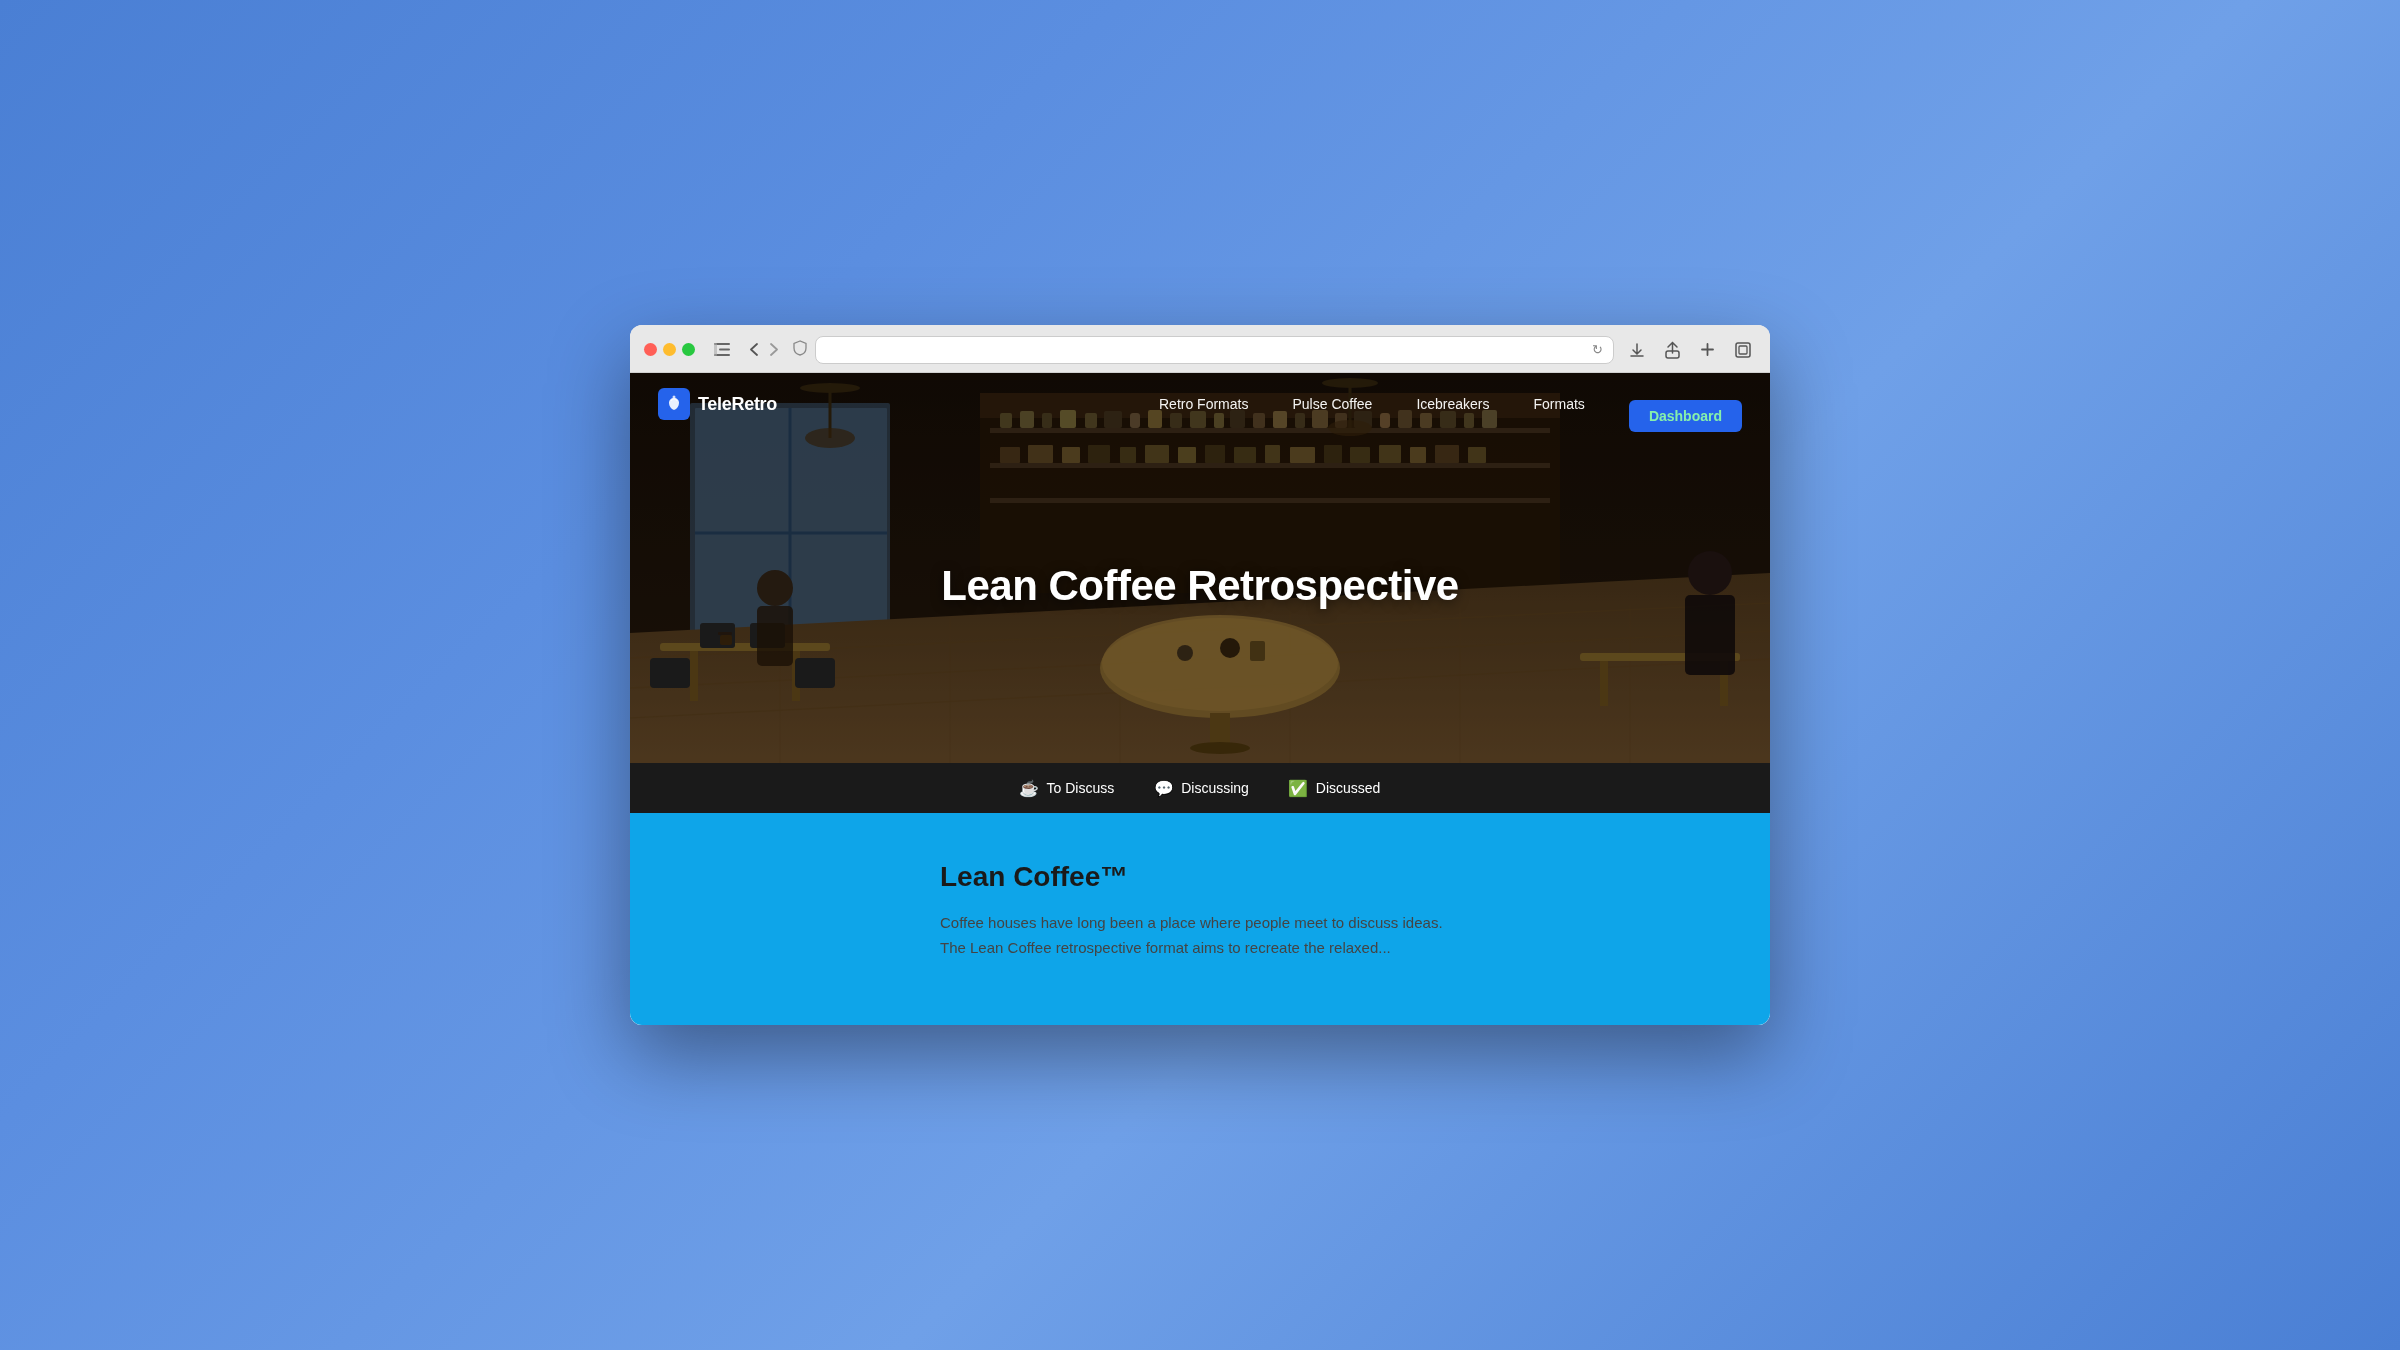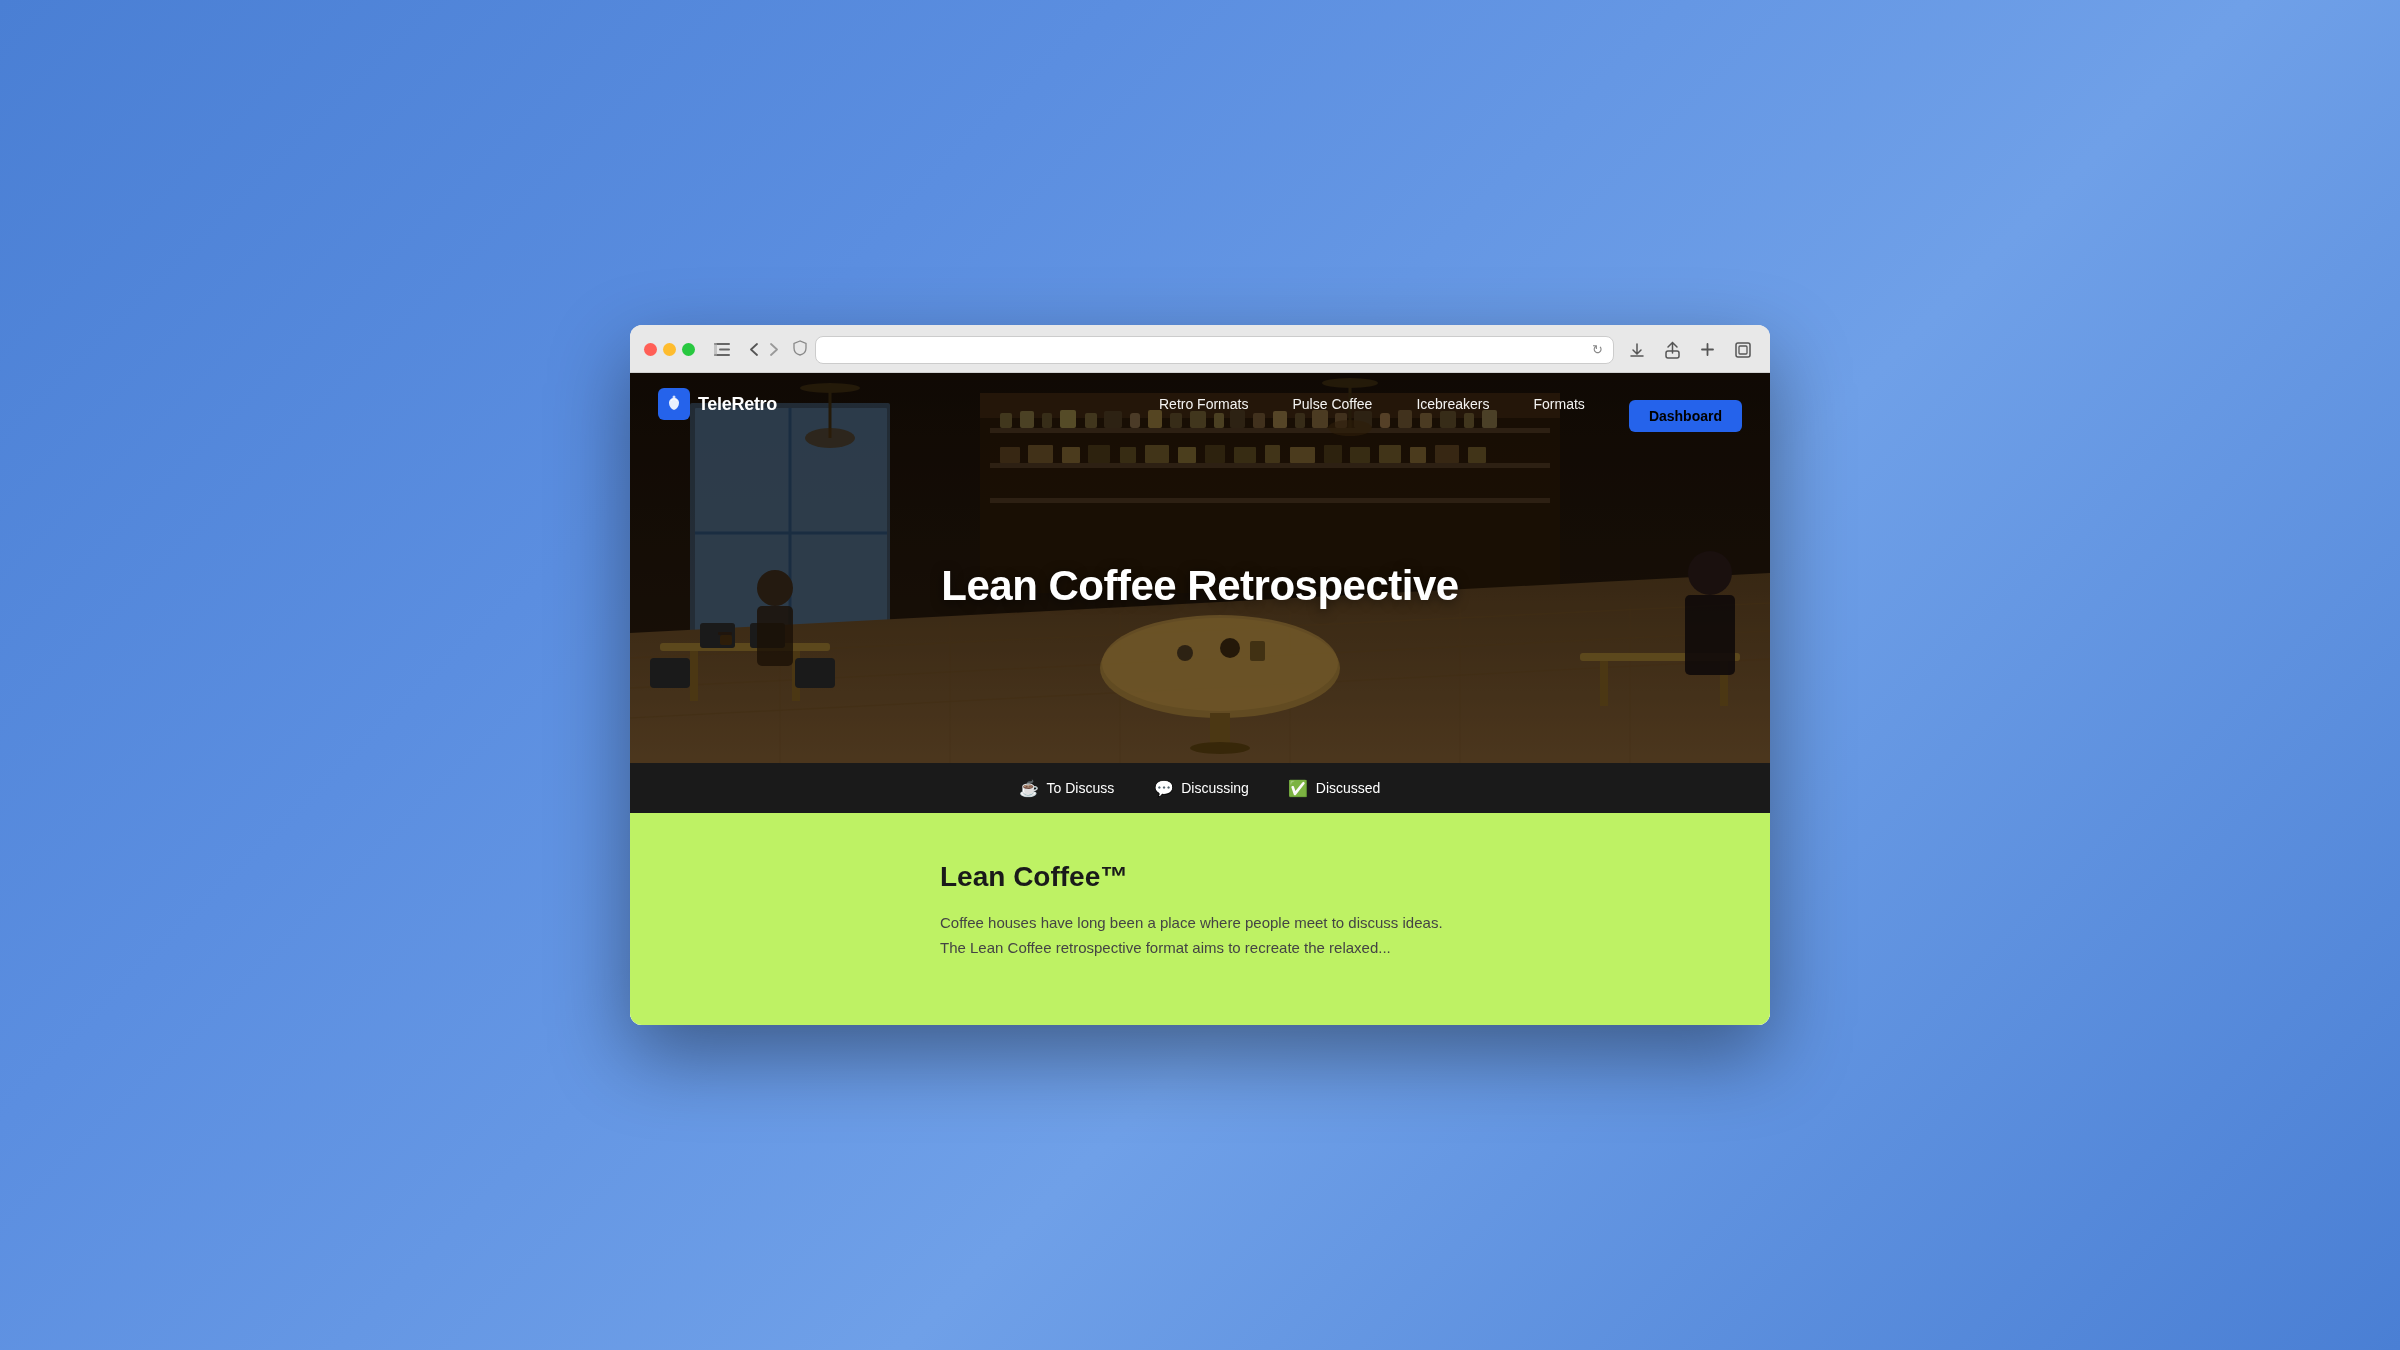--- a/index.html
+++ b/index.html
@@ -161,21 +161,21 @@
     .nav-link {
       color: #fff;
       text-decoration: none;
       font-size: 14px;
       font-weight: 500;
       opacity: 0.95;
     }
 
     .dashboard-btn {
       background: #2563eb;
-      color: #000000;
+      color: #86efac;
       border: none;
       border-radius: 6px;
       padding: 8px 20px;
       font-size: 14px;
       font-weight: 600;
       cursor: pointer;
       margin-top: 24px;
     }
 
     
@@ -223,21 +223,21 @@
       font-size: 14px;
       font-weight: 500;
     }
 
     .status-emoji {
       font-size: 16px;
     }
 
     
     .content-area {
-      background: #bef264;
+      background: #0ea5e9;
       padding: 48px 0 20px 0;
       flex: 1;
       overflow: hidden;
     }
 
     .content-inner {
       max-width: 600px;
       margin: 0 auto;
       padding: 0 40px;
     }

